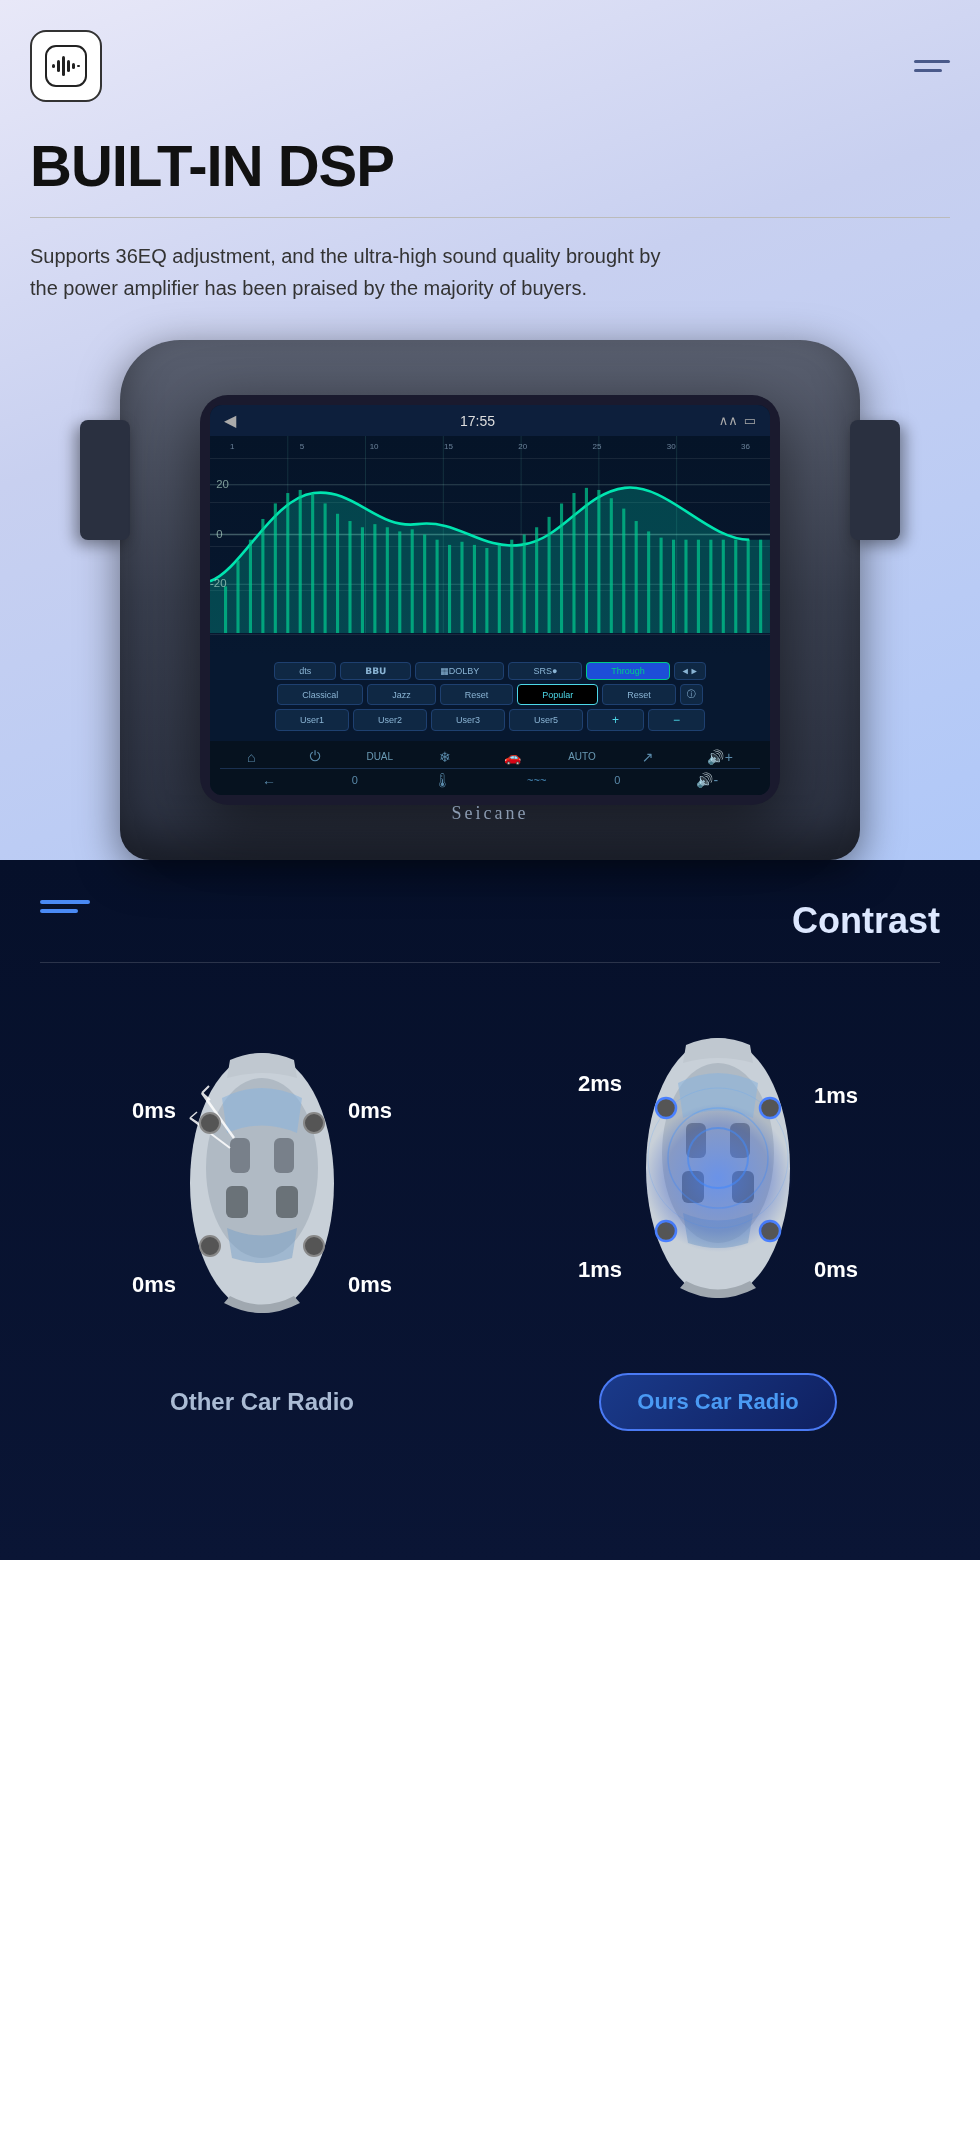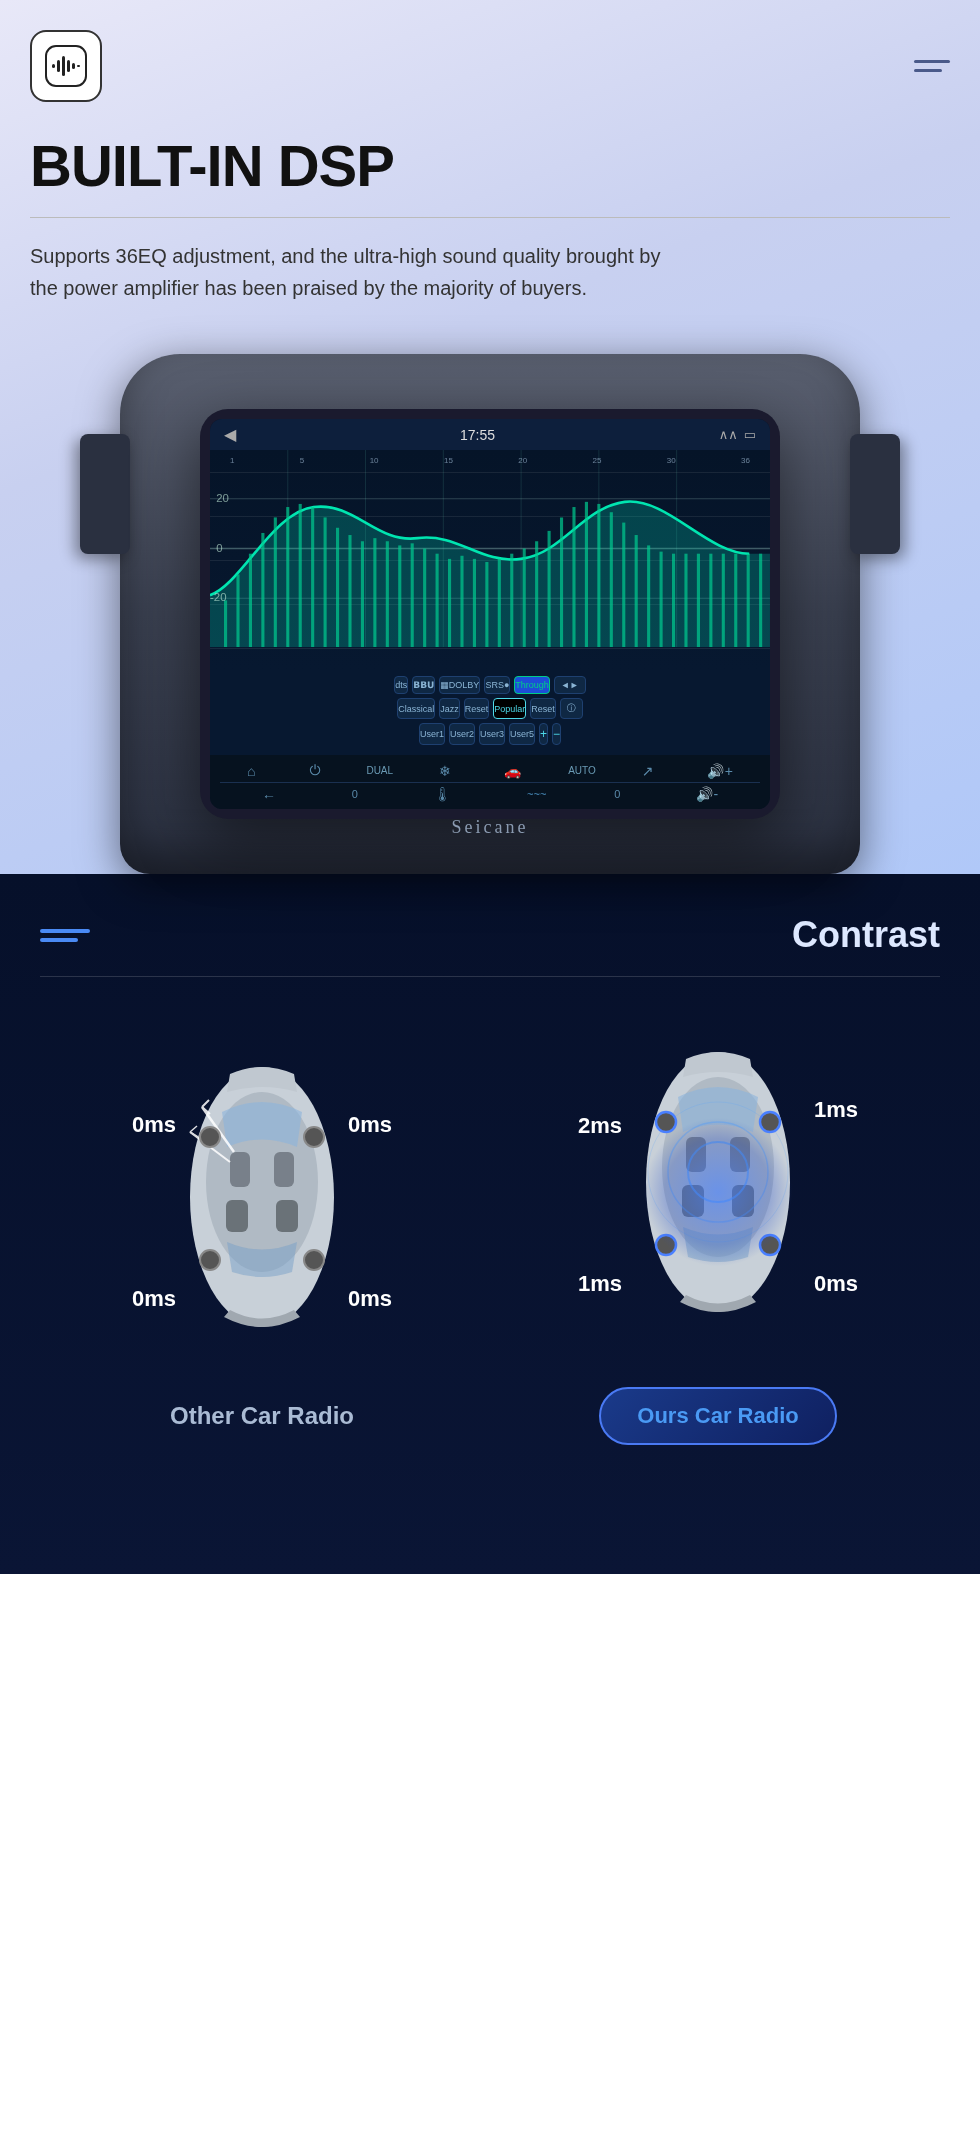--- a/index.html
+++ b/index.html
@@ -64,21 +64,21 @@
     .divider-line {
       border: none;
       border-top: 1.5px solid #bbb;
       margin-bottom: 22px;
     }
 
     .subtitle {
       font-size: 20px;
       color: #333;
       line-height: 1.6;
-      margin-bottom: 40px;
+      margin-bottom: 26px;
       max-width: 660px;
     }
 
     .car-radio-mockup {
       width: 580px;
       background: #1a1a2e;
       border-radius: 28px;
       padding: 10px;
       box-shadow: 0 20px 60px rgba(0,0,0,0.5);
       position: relative;
@@ -155,21 +155,21 @@
       gap: 4px;
       margin-bottom: 4px;
       flex-wrap: nowrap;
       justify-content: center;
     }
 
     .dsp-btn {
       background: #0f2844;
       border: 1px solid #1e4070;
       border-radius: 4px;
-      padding: 3px 0;
+      padding: 3px 24px;
       font-size: 9px;
       color: #8ab4d4;
       white-space: nowrap;
       cursor: pointer;
     }
     .dsp-btn.active {
       background: #000000;
       color: #4dd8e8;
       border-color: #4dd8e8;
     }
@@ -251,21 +251,20 @@
     
     .contrast-section {
       background: linear-gradient(180deg, #06102a 0%, #0a1535 100%);
       padding: 40px 40px 50px 40px;
       min-height: 700px;
     }
 
     .contrast-header {
       display: flex;
       justify-content: space-between;
-      align-items: center;
       margin-bottom: 20px;
     }
 
     .contrast-lines {
       display: flex;
       flex-direction: column;
       gap: 5px;
     }
 
     .contrast-line {
@@ -600,21 +599,21 @@
 
           <path d="M88,42 Q120,28 152,42 L155,60 Q120,50 85,60 Z" fill="#c0c8d0"></path>
         </svg>
       </div>
       <div class="car-label">Other Car Radio</div>
     </div>
 
     <div class="car-card">
       <div class="car-top-view">
         
-        <span class="ms-label" style="top:96px; left:-20px;">2ms</span>
+        <span class="ms-label" style="top:68px; left:-20px;">2ms</span>
         <span class="ms-label" style="top:80px; right:-20px;">1ms</span>
         <span class="ms-label" style="bottom:60px; left:-20px;">1ms</span>
         <span class="ms-label" style="bottom:60px; right:-20px;">0ms</span>
 
         
         <div class="glow-effect"></div>
 
         
         <svg width="240" height="320" viewBox="0 0 240 320">
 

